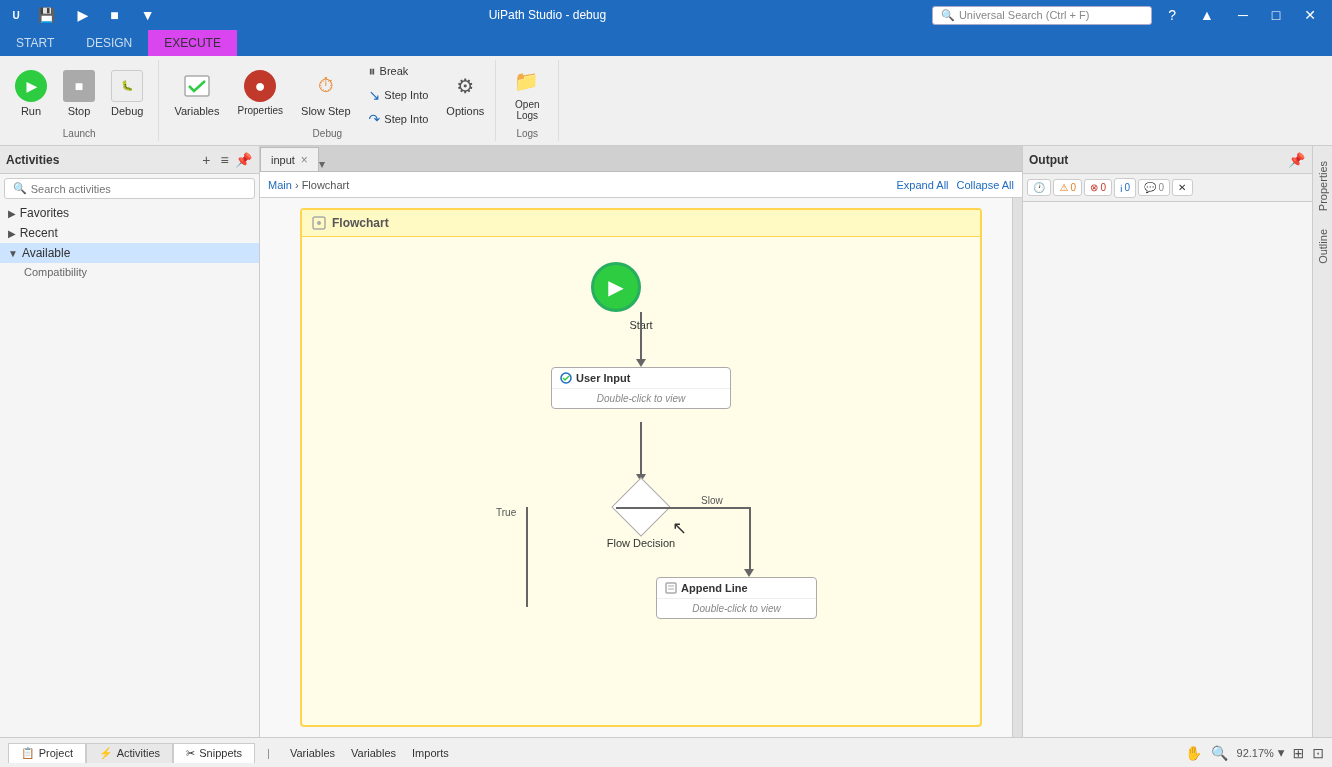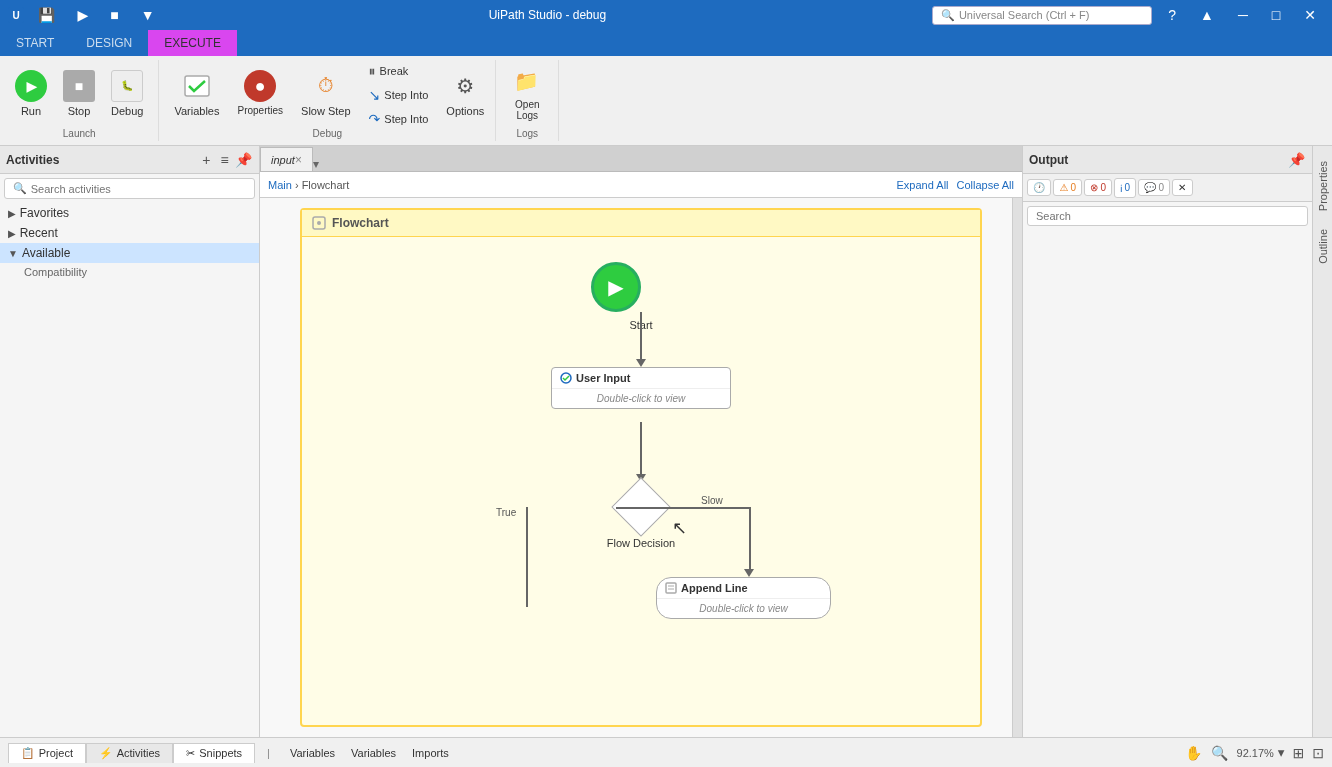--- a/index.html
+++ b/index.html
@@ -215,23 +215,23 @@
     }
     .editor-tab {
       height: 24px;
       background: #f0f0f0;
       border: 1px solid #bbb;
       border-bottom: none;
       padding: 0 10px;
       font-size: 11px;
       display: flex;
       align-items: center;
-      cursor: pointer;
-      color: #333;
-      font-style: italic;
+      gap: 6px;
+      cursor: pointer;
+      color: #333;
     }
     .editor-tab .close-tab { color: #888; font-size: 12px; cursor: pointer; }
     .breadcrumb-bar {
       height: 26px;
       background: white;
       border-bottom: 1px solid #ccc;
       display: flex;
       align-items: center;
       justify-content: space-between;
       padding: 0 8px;
@@ -656,21 +656,21 @@
 
             <div style="position:absolute; left:calc(50% - 25px); top:270px; width:90px; height:2px; background:#666;"></div>
             <div style="position:absolute; left:calc(50% - 115px); top:270px; width:2px; height:100px; background:#666;"></div>
 
             <div style="position:absolute; left:calc(50% + 60px); top:258px; font-size:10px; color:#555;">Slow</div>
 
             <div style="position:absolute; left:calc(50% + 25px); top:270px; width:85px; height:2px; background:#666;"></div>
             <div style="position:absolute; left:calc(50% + 108px); top:270px; width:2px; height:65px; background:#666;"></div>
             <div class="arrow-down" style="left:calc(50% + 103px); top:332px;"></div>
 
-            <div class="node-activity" style="left:calc(50% + 15px); top:340px; width:175px;border-radius:15px;">
+            <div class="node-activity" style="left:calc(50% + 15px); top:340px; width:161px;">
               <div class="node-activity-header">
                 <svg width="12" height="12" viewBox="0 0 12 12">
                     <rect x="1" y="1" width="10" height="10" rx="1" fill="none" stroke="#aaa" stroke-width="1.5"></rect>
                     <line x1="3" y1="4" x2="9" y2="4" stroke="#aaa" stroke-width="1"></line>
                     <line x1="3" y1="7" x2="9" y2="7" stroke="#aaa" stroke-width="1"></line>
                   </svg>
                 <span>Append Line</span>
               </div>
               <div class="node-activity-body">Double-click to view</div>
             </div>
@@ -702,21 +702,20 @@
       <button class="output-icon-btn info-icon">
         <span>ℹ</span>
         <span>0</span>
       </button>
       <button class="output-icon-btn msg-icon">
         <span>💬</span>
         <span>0</span>
       </button>
       <button class="output-icon-btn">✕</button>
     </div>
-    <input class="output-search" type="text" style="width: calc(100% - 8px);" placeholder="Search">
     <div style="flex:1;"></div>
   </div>
 
   <div class="side-tabs">
     <div class="side-tab-item">Properties</div>
     <div class="side-tab-item">Outline</div>
   </div>
 
 </div>
 

